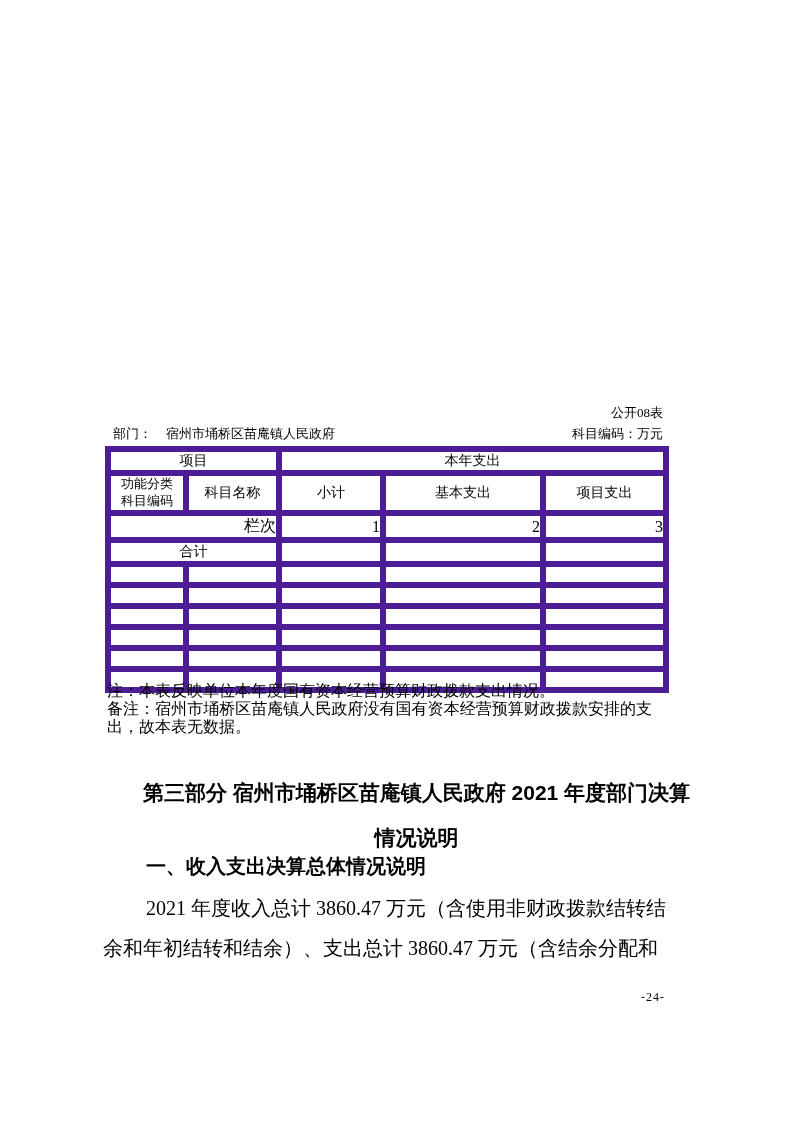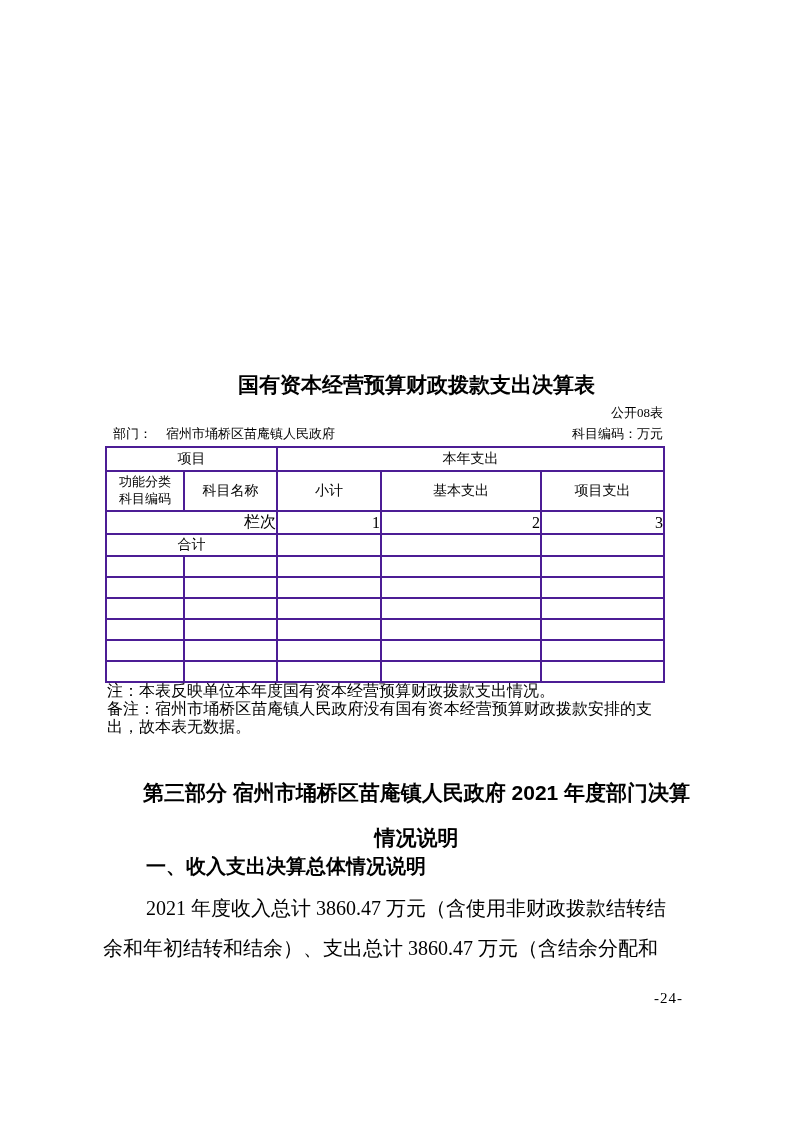--- a/index.html
+++ b/index.html
@@ -37,21 +37,21 @@
 
   
   table.fin-table {
     position:absolute; top:446px; left:105px;
     width:558px;
     border-collapse:collapse;
     table-layout:fixed;
     border:2px solid #000;
   }
   table.fin-table td {
-    border:2px solid #4c1d95;
+    border:6px solid #4c1d95;
     text-align:center; vertical-align:middle;
     font-size:14px; color:#000;
     padding:0; overflow:hidden;
   }
   tr.r1 td { height:24px; }
   tr.r2 td { height:40px; }
   tr.r3 td { height:22px; font-size:16px;text-align:right; }
   tr.r4 td { height:22px;margin-top:24px; }
   tr.empty td { height:21px; }
   .code-head { font-size:13px; line-height:1.3; }
@@ -78,31 +78,30 @@
     color:#000;
   }
   .para {
     position:absolute; top:888px; left:103px; width:594px;
     font-size:20px; line-height:40px; color:#000;
   }
   .para .p1 { padding-left:43px; white-space:nowrap; }
   .para .p2 { white-space:nowrap; }
 
   .page-num {
-    position:absolute; top:990px; right:110px;
-    font-size:15px; color:#000;
+    position:absolute; top:990px; right:128px;
+    font-size:12px; color:#000;
     letter-spacing:1px;
   }
 </style>
 </head>
 <body>
 
 <div class="page">
 
-  <div class="doc-title">国有资本经营预算财政拨款支出决算表</div>
 
   <div class="pub-label">公开08表</div>
 
   <div class="meta-line">
     <span class="dept">部门：</span><span class="dept-value">宿州市埇桥区苗庵镇人民政府</span>
     <span class="unit">科目编码：万元</span>
   </div>
 
   <table class="fin-table">
     <colgroup>

